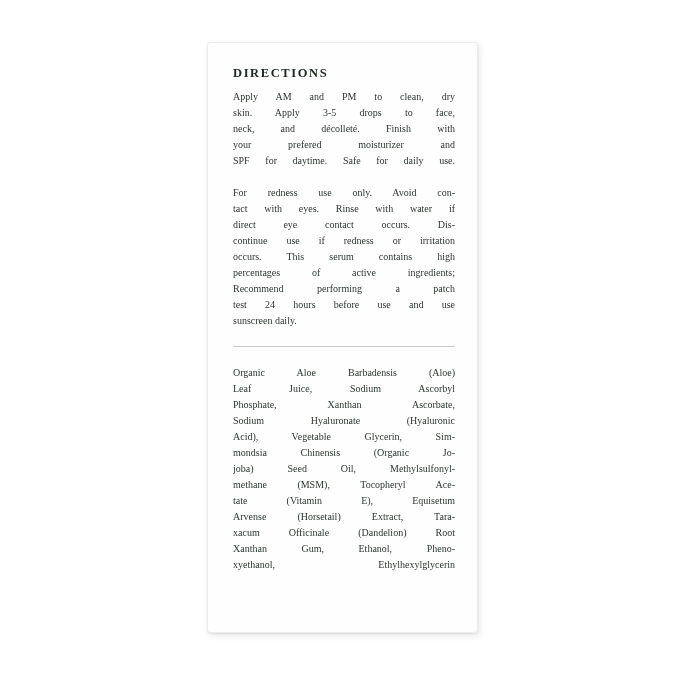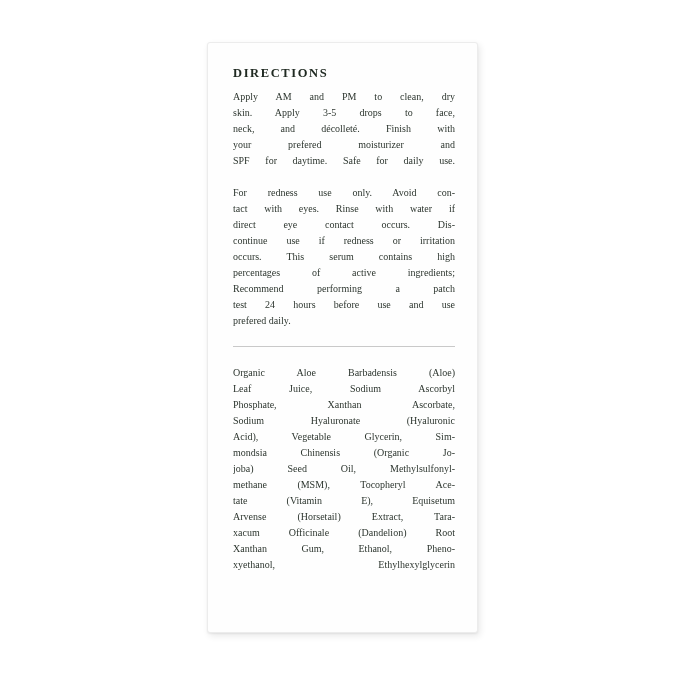--- a/index.html
+++ b/index.html
@@ -76,21 +76,21 @@
         </div>
       <div class="body-para">
           <div class="jline">For redness use only. Avoid con-</div>
           <div class="jline">tact with eyes. Rinse with water if</div>
           <div class="jline">direct eye contact occurs. Dis-</div>
           <div class="jline">continue use if redness or irritation</div>
           <div class="jline">occurs. This serum contains high</div>
           <div class="jline">percentages of active ingredients;</div>
           <div class="jline">Recommend performing a patch</div>
           <div class="jline">test 24 hours before use and use</div>
-          <div class="jline jline-left">prefered daily.</div>
+          <div class="jline jline-left">sunscreen daily.</div>
         </div>
     </div>
 
     <hr class="section-divider">
 
     <div>
       <div class="body-para">
           <div class="jline">Organic Aloe Barbadensis (Aloe)</div>
           <div class="jline">Leaf Juice, Sodium Ascorbyl</div>
           <div class="jline">Phosphate, Xanthan Ascorbate,</div>

